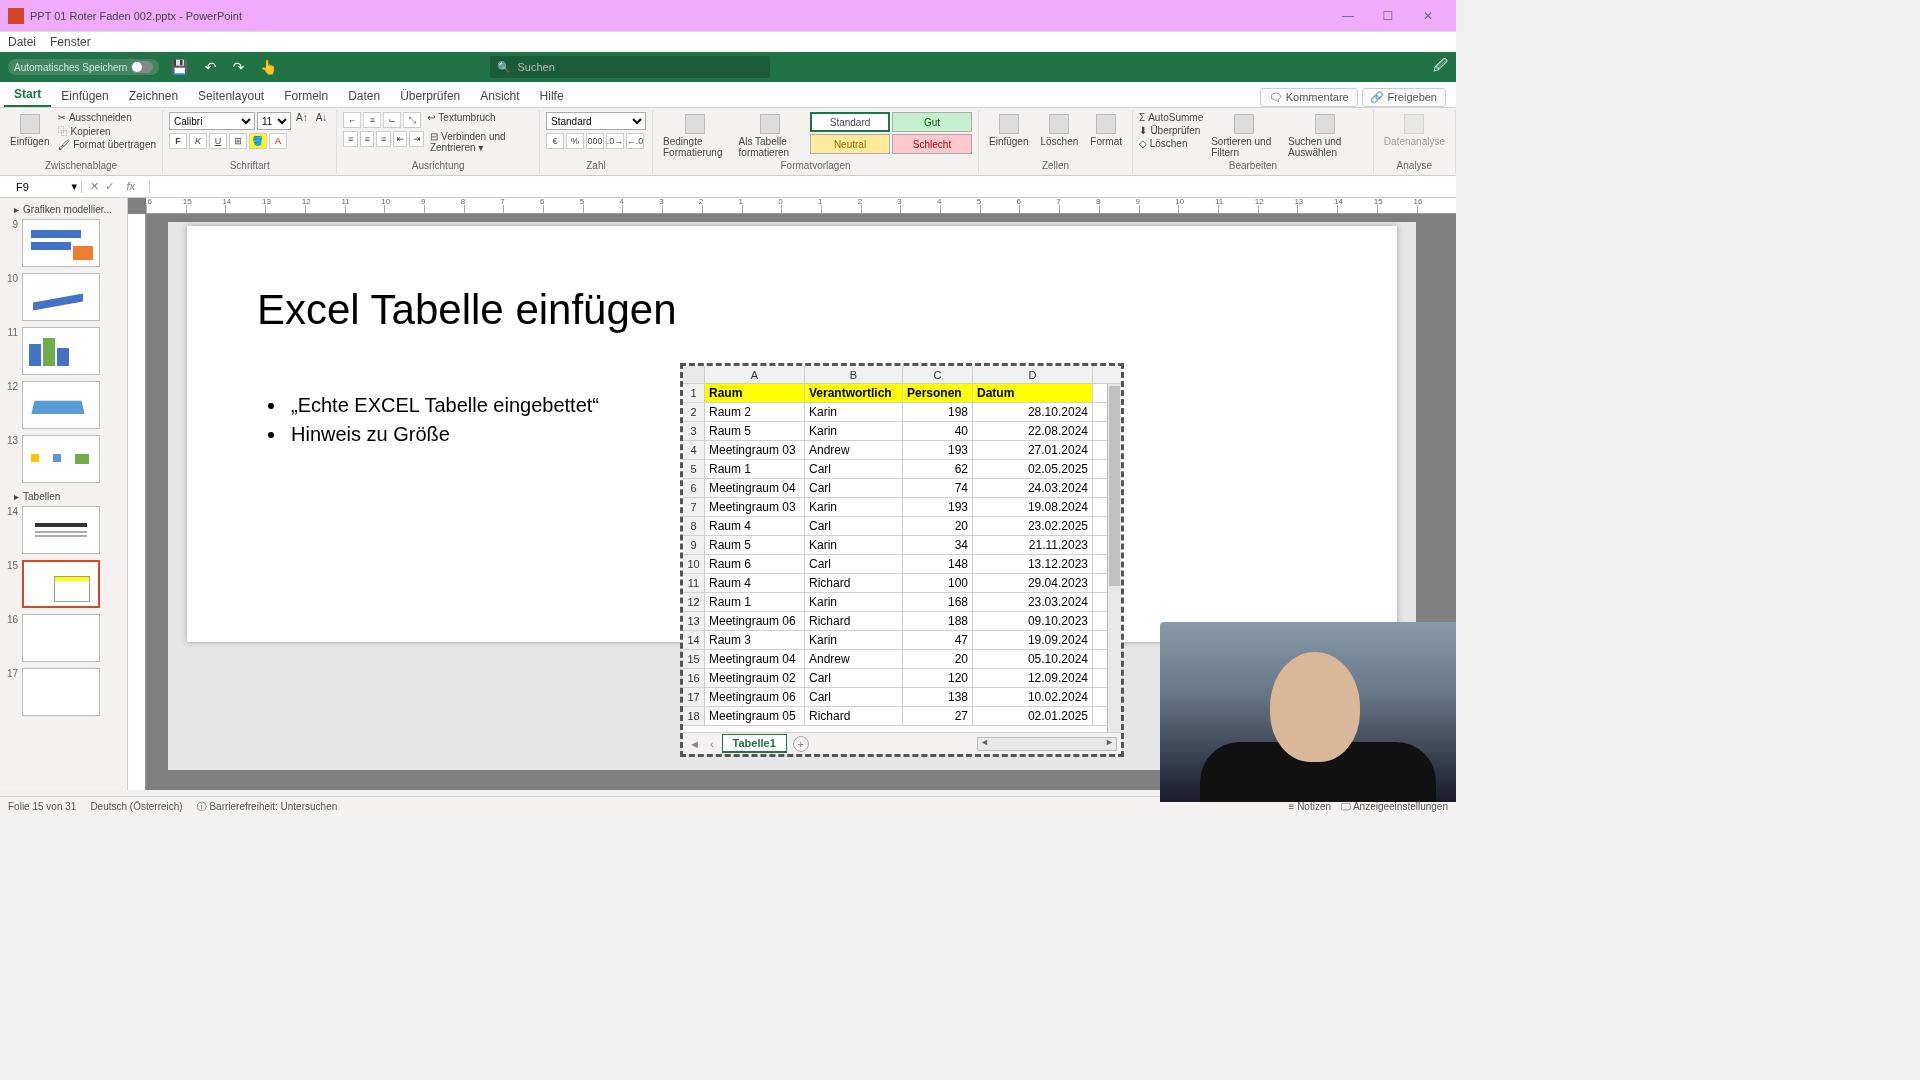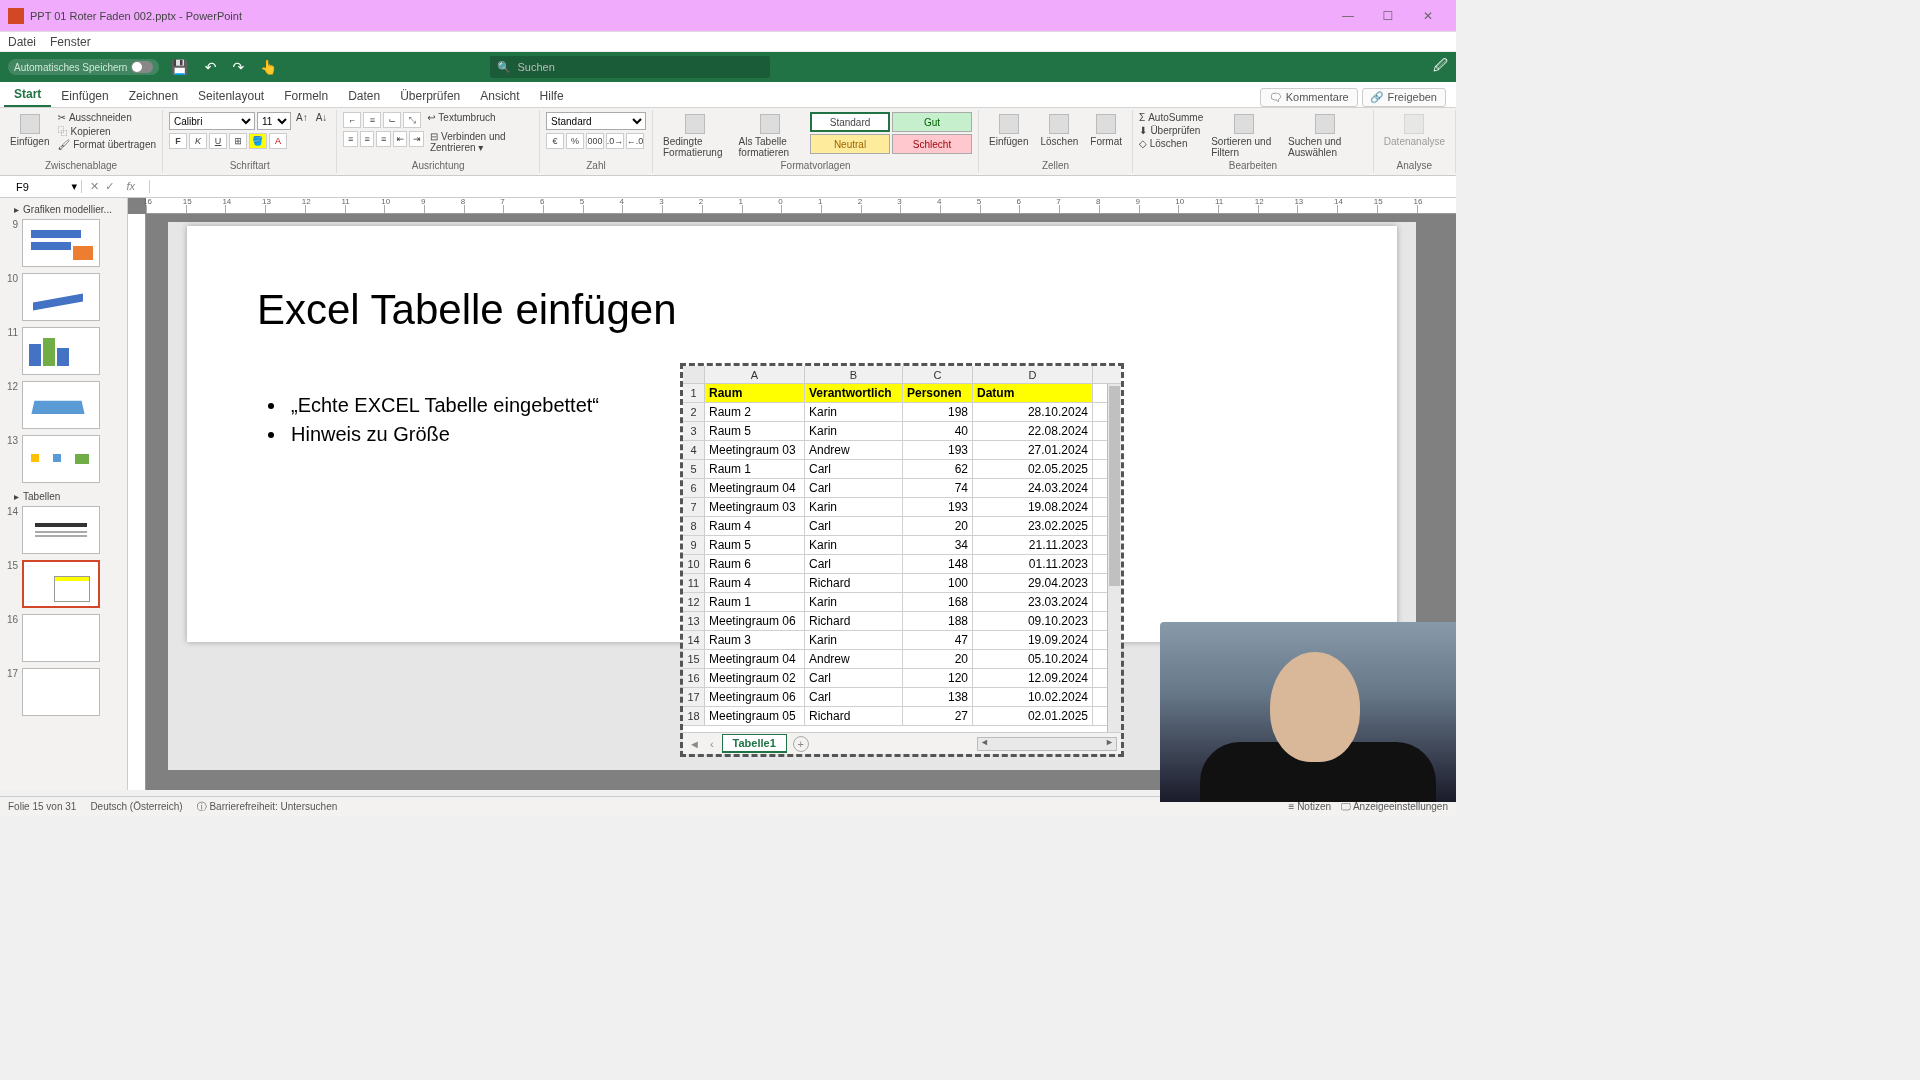--- a/index.html
+++ b/index.html
@@ -562,21 +562,21 @@
                   <div class="cell cA">Raum 5</div>
                   <div class="cell cB">Karin</div>
                   <div class="cell cC">34</div>
                   <div class="cell cD">21.11.2023</div>
                 </div>
                 <div class="row">
                   <div class="rh">10</div>
                   <div class="cell cA">Raum 6</div>
                   <div class="cell cB">Carl</div>
                   <div class="cell cC">148</div>
-                  <div class="cell cD">01.11.2023</div>
+                  <div class="cell cD">13.12.2023</div>
                 </div>
                 <div class="row">
                   <div class="rh">11</div>
                   <div class="cell cA">Raum 4</div>
                   <div class="cell cB">Richard</div>
                   <div class="cell cC">100</div>
                   <div class="cell cD">29.04.2023</div>
                 </div>
                 <div class="row">
                   <div class="rh">12</div>

